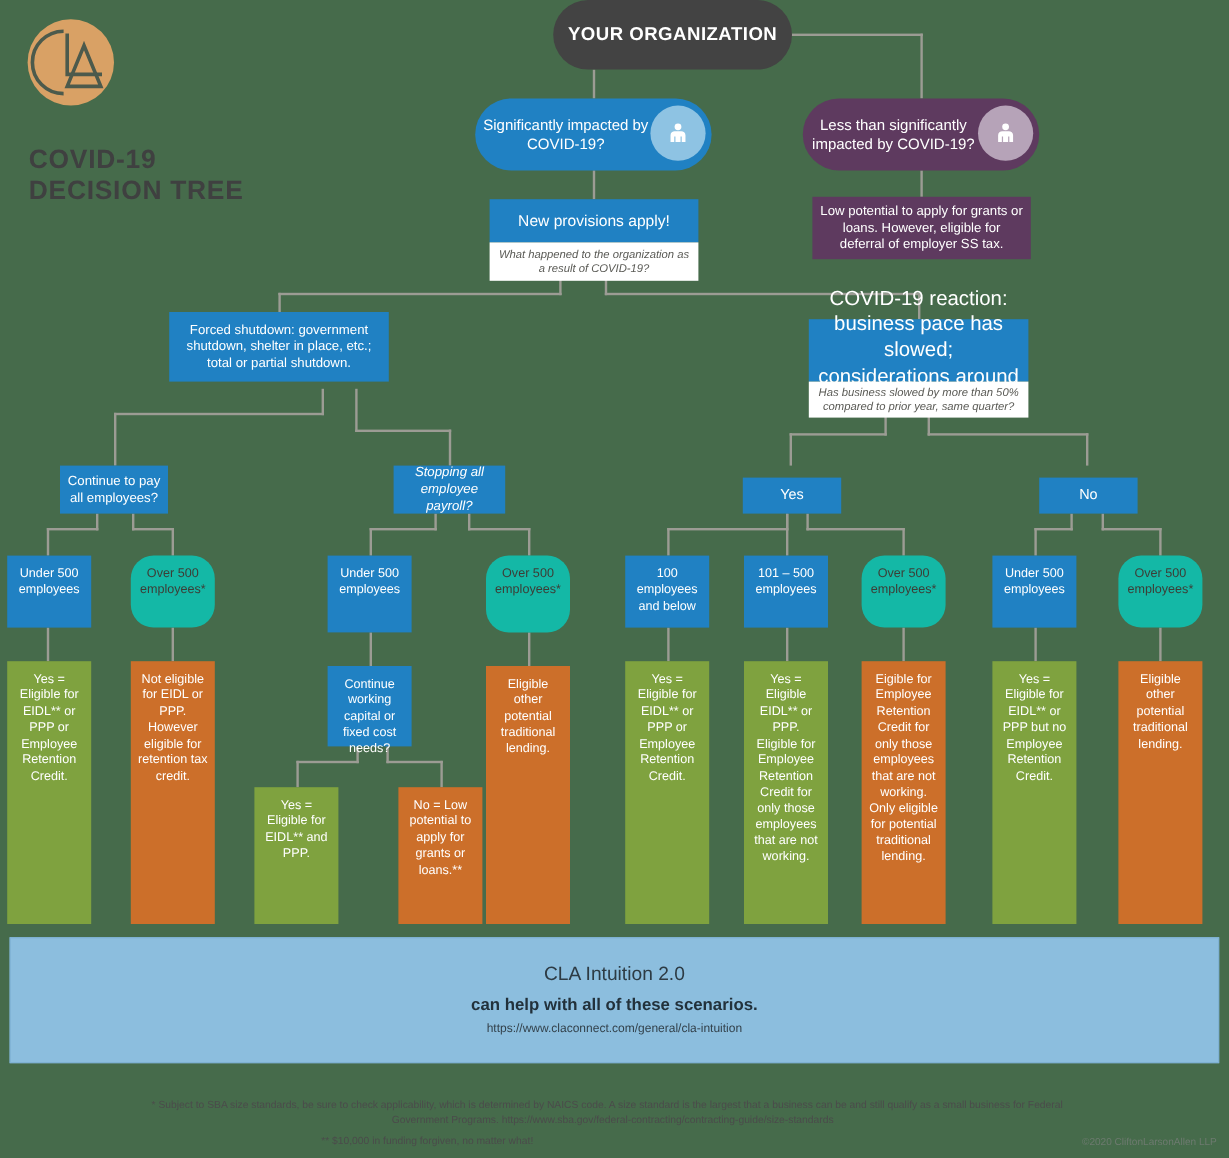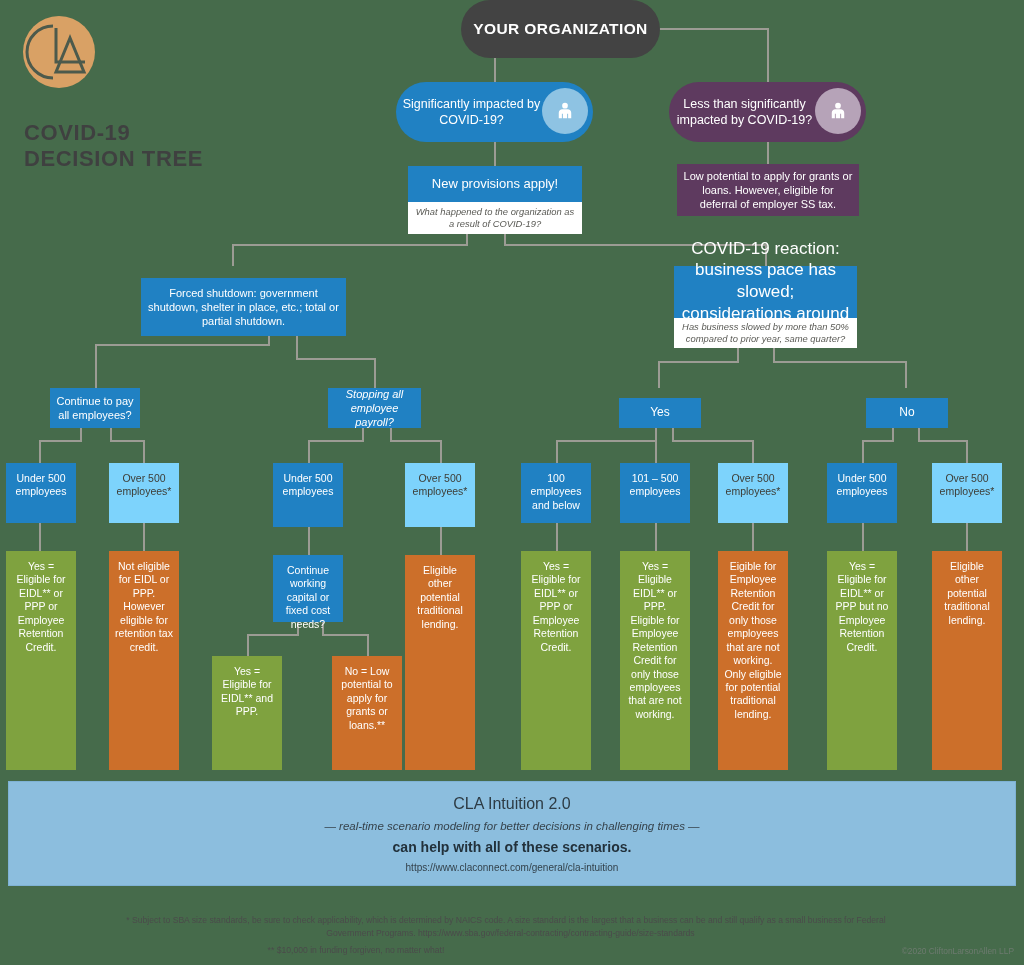--- a/index.html
+++ b/index.html
@@ -27,21 +27,21 @@
     padding: 4px 6px;
   }
   .pill { border-radius: 999px; }
 
   .root {
     background: #434343; font-weight: bold; font-size: 15.5px;
     letter-spacing: .4px;
   }
   .blue   { background: #2081C3; }
   .purple { background: #5E3A5F; }
-  .yellow { background: #7dd3fc; color: #3d3d36; }
+  .yellow { background: #14b8a6; color: #3d3d36; border-radius: 19px; }
   .green  { background: #7FA23F; }
   .orange { background: #CC6F2A; }
   .white  { background: #ffffff; color: #5a5a55; font-style: italic; }
 
   .node.top { align-items: flex-start; padding-top: 9px; }
 
   
   .bubble {
     position: absolute; border-radius: 50%;
     display: flex; align-items: center; justify-content: center;
@@ -195,21 +195,21 @@
       <circle cx="12" cy="6.2" r="3.1" fill="#fff"></circle>
       <path d="M5.2 20v-6.2c0-2.2 1.8-3.6 3.9-3.6h5.8c2.1 0 3.9 1.4 3.9 3.6V20h-3.4v-5h-1.1v5h-4.6v-5H8.6v5z" fill="#fff"></path>
     </svg>
   </div>
 
   <div class="node blue" style="left:408px;top:166px;width:174px;height:36px;font-size:13px;">New provisions apply!</div>
   <div class="node white" style="left:408px;top:202px;width:174px;height:32px;font-size:9.4px;">What happened to the organization as a result of COVID-19?</div>
 
   <div class="node purple" style="left:677px;top:164px;width:182px;height:52px;font-size:11px;">Low potential to apply for grants or loans. However, eligible for deferral of employer SS tax.</div>
 
-  <div class="node blue" style="left:141px;top:278px;width:205px;height:58px;font-size:11px;">Forced shutdown: government shutdown, shelter in place, etc.; total or partial shutdown.</div>
+  <div class="node blue" style="left:141px;top:260px;width:183px;height:58px;font-size:11px;">Forced shutdown: government shutdown, shelter in place, etc.; total or partial shutdown.</div>
 
   <div class="node blue" style="left:674px;top:266px;width:183px;height:52px;font-size:17px;">COVID-19 reaction: business pace has slowed; considerations around layoffs or forlough.</div>
   <div class="node white" style="left:674px;top:318px;width:183px;height:30px;font-size:9.4px;">Has business slowed by more than 50% compared to prior year, same quarter?</div>
 
   <div class="node blue" style="left:50px;top:388px;width:90px;height:40px;font-size:11px;">Continue to pay all employees?</div>
   <div class="node blue" style="left:328px;top:388px;width:93px;height:40px;font-size:11px;font-style:italic;">Stopping all employee payroll?</div>
 
   <div class="node blue" style="left:619px;top:398px;width:82px;height:30px;font-size:12px;">Yes</div>
   <div class="node blue" style="left:866px;top:398px;width:82px;height:30px;font-size:12px;">No</div>
 
@@ -237,21 +237,20 @@
 
   <div class="node green top" style="left:521px;top:551px;width:70px;height:219px;font-size:10.5px;">Yes = Eligible for EIDL** or PPP or Employee Retention Credit.</div>
   <div class="node green top" style="left:620px;top:551px;width:70px;height:219px;font-size:10.5px;">Yes = Eligible EIDL** or PPP. Eligible for Employee Retention Credit for only those employees that are not working.</div>
   <div class="node orange top" style="left:718px;top:551px;width:70px;height:219px;font-size:10.5px;">Eigible for Employee Retention Credit for only those employees that are not working. Only eligible for potential traditional lending.</div>
 
   <div class="node green top" style="left:827px;top:551px;width:70px;height:219px;font-size:10.5px;">Yes = Eligible for EIDL** or PPP but no Employee Retention Credit.</div>
   <div class="node orange top" style="left:932px;top:551px;width:70px;height:219px;font-size:10.5px;">Eligible other potential traditional lending.</div>
 
   <div id="banner">
     <div class="b1">CLA Intuition 2.0</div>
-    <div class="b2">— real-time scenario modeling for better decisions in challenging times —</div>
     <div class="b3">can help with all of these scenarios.</div>
     <div class="b4">https://www.claconnect.com/general/cla-intuition</div>
   </div>
 
   <div class="fn" id="fn1">
     <span>* Subject to SBA size standards, be sure to check applicability, which is determined by NAICS code. A size standard is the largest that a business can be and still qualify as a small business for Federal</span>
     <span class="ind">Government Programs. https://www.sba.gov/federal-contracting/contracting-guide/size-standards</span>
   </div>
   <div class="fn" id="fn2">** $10,000 in funding forgiven, no matter what!</div>
   <div id="copy">©2020 CliftonLarsonAllen LLP</div>

